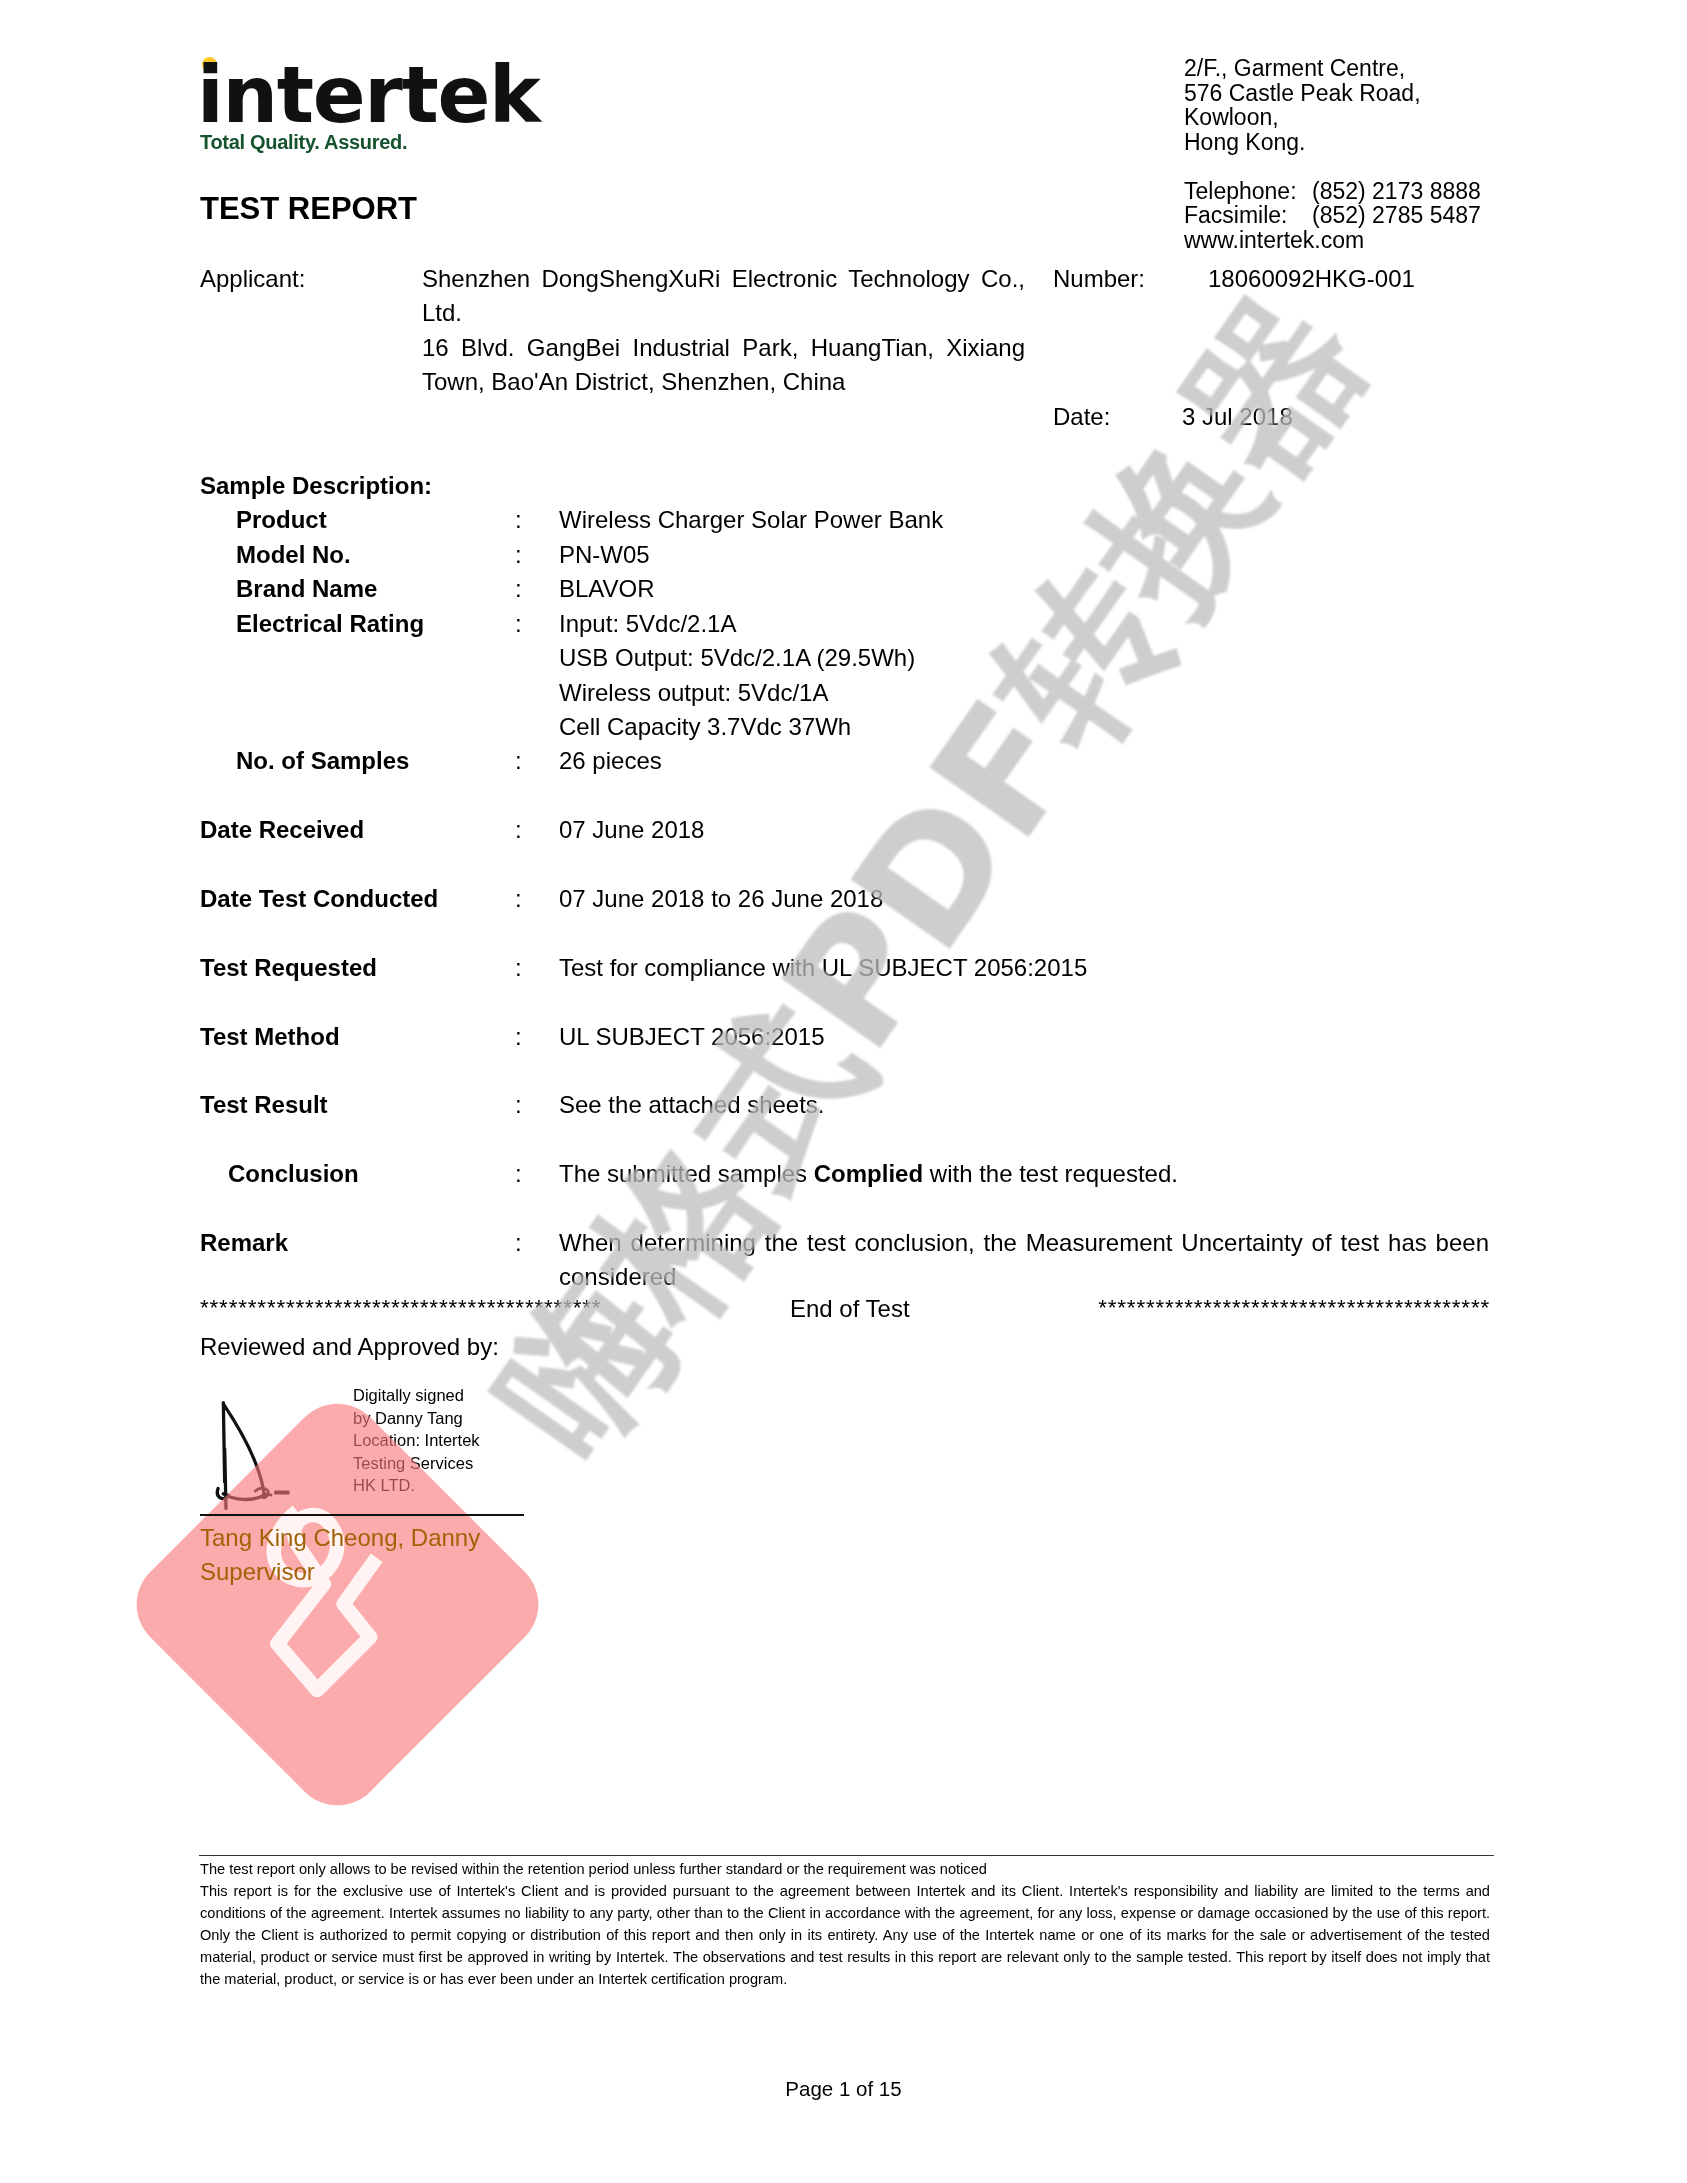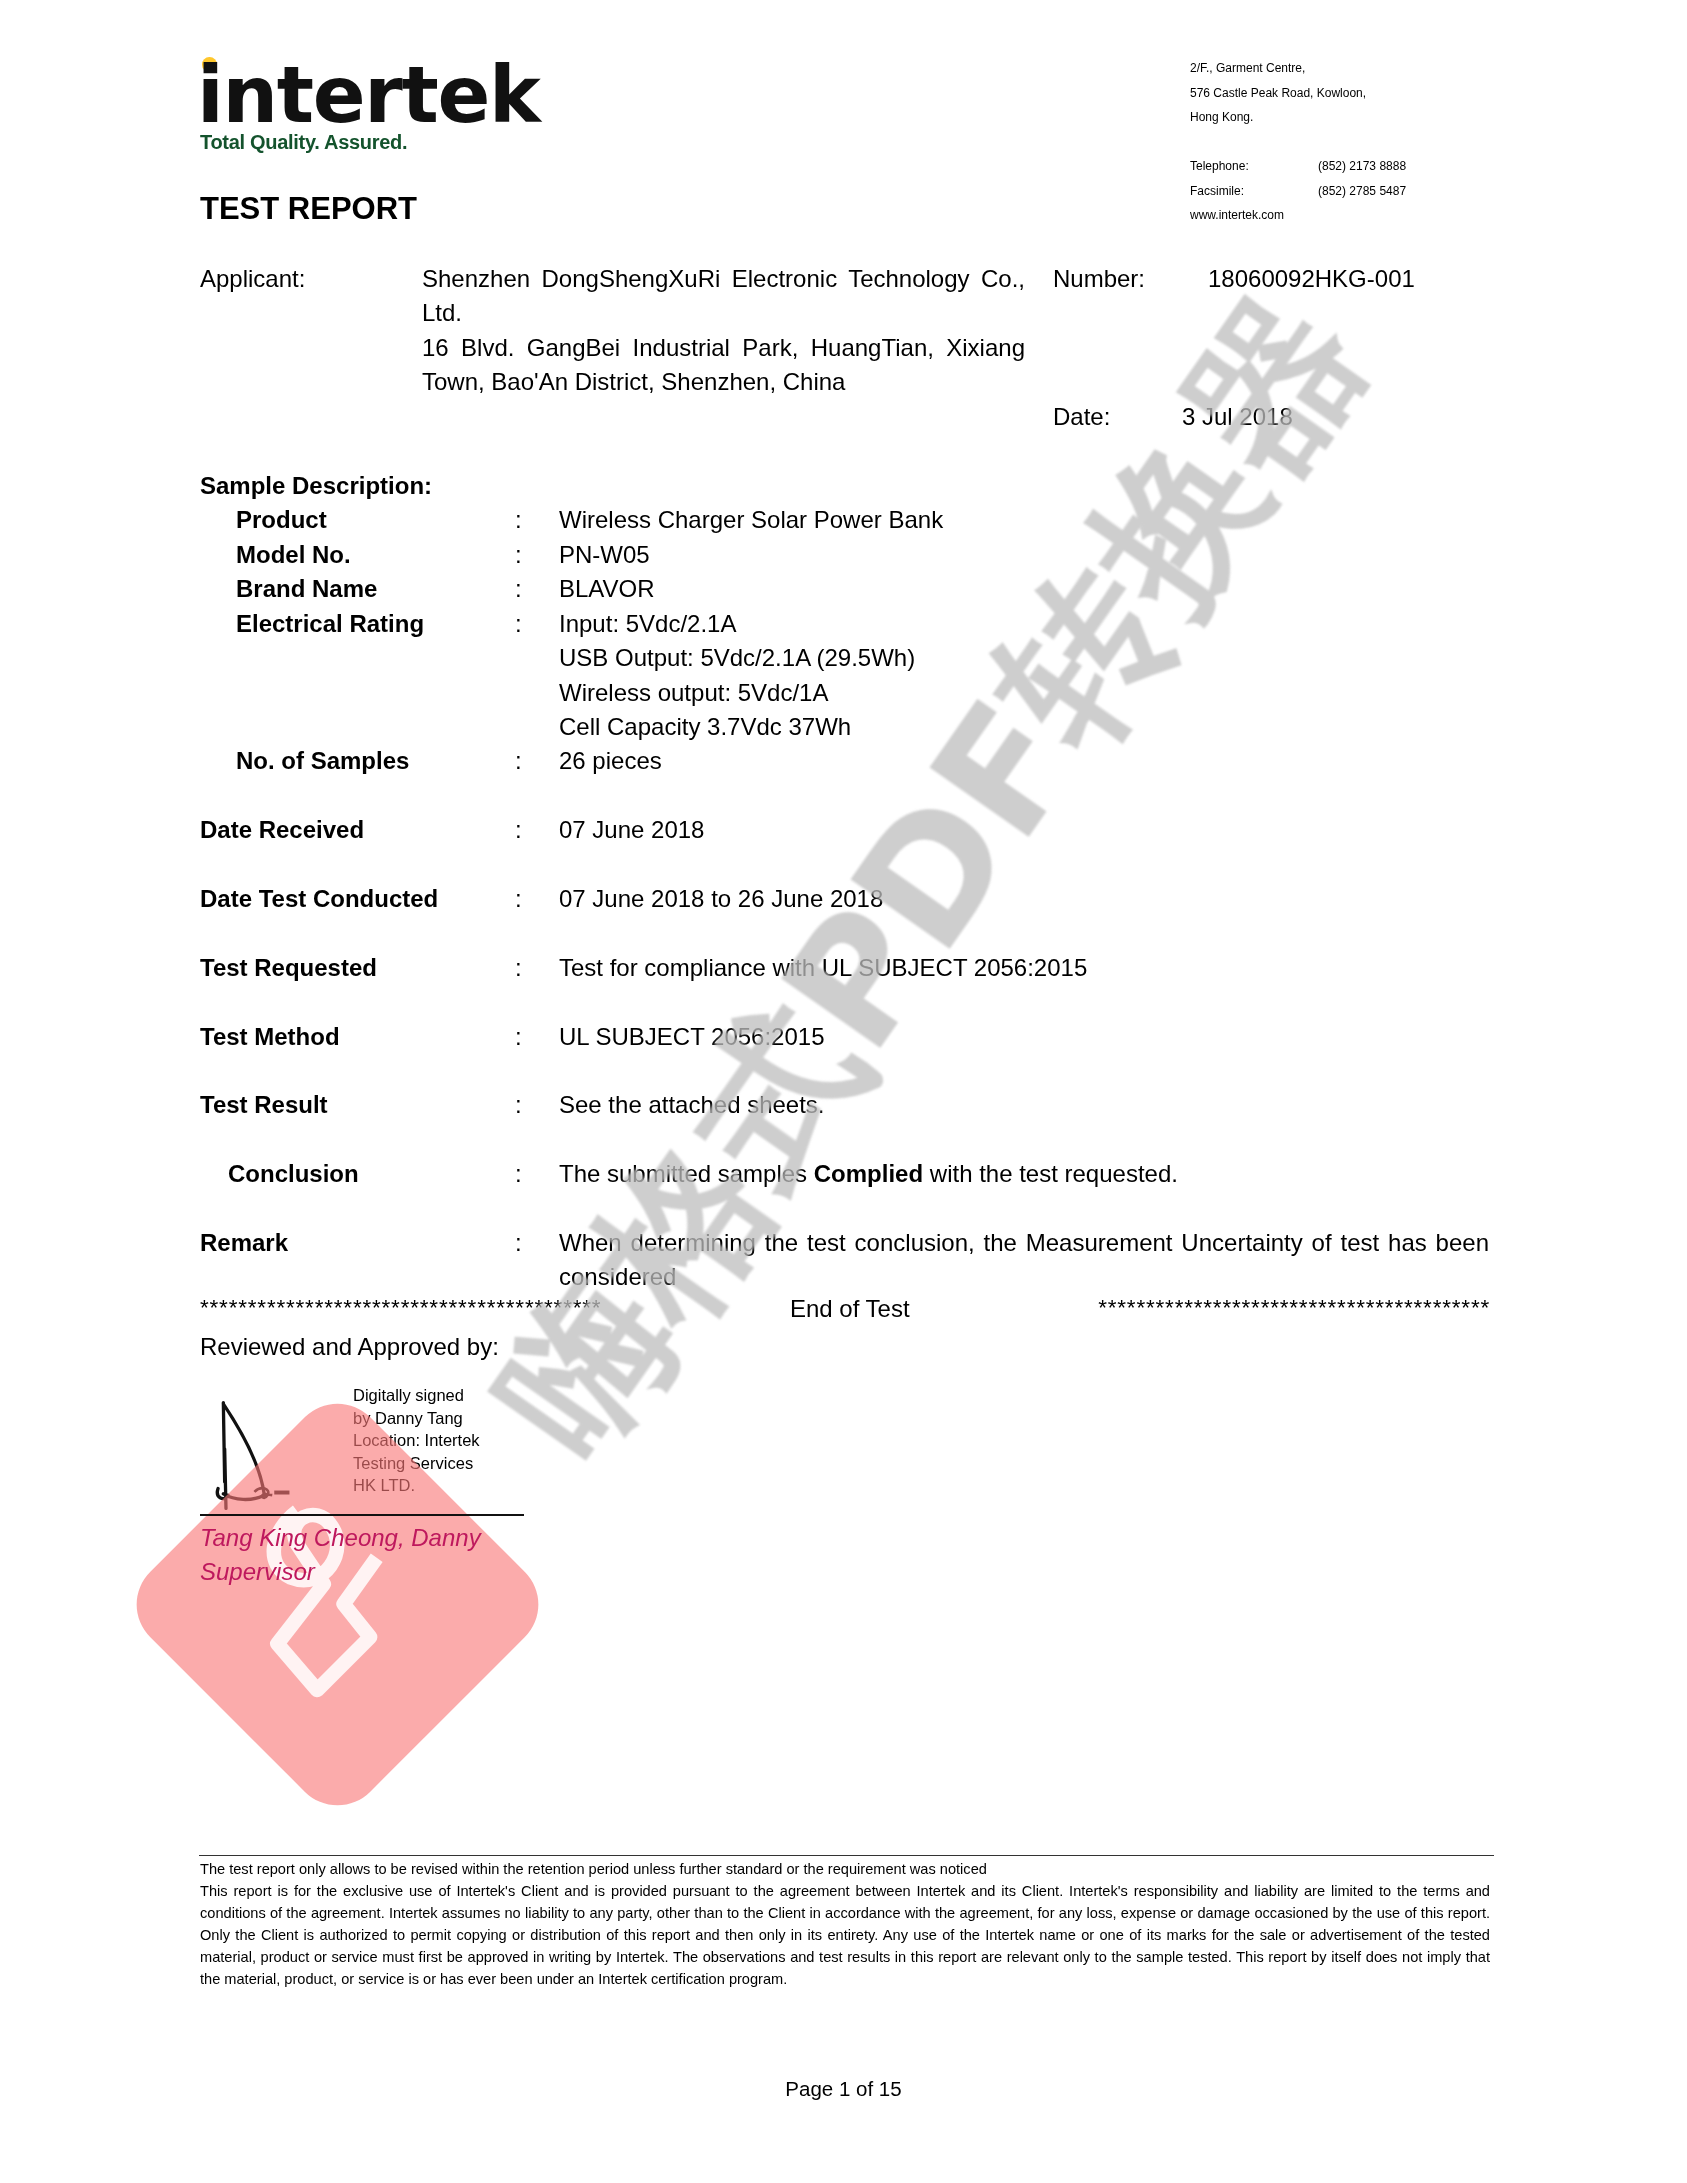--- a/index.html
+++ b/index.html
@@ -4,29 +4,29 @@
 <style>
   html, body { margin: 0; padding: 0; background: #ffffff; }
   body { width: 1687px; height: 2183px; position: relative; overflow: hidden;
          font-family: "Liberation Sans", "DejaVu Sans", sans-serif; color: #000; }
   .abs { position: absolute; }
   .logo-word { font-family: "DejaVu Sans", sans-serif; font-weight: bold; font-size: 78px;
                letter-spacing: -1.3px; line-height: 1; color: #111; }
   .logo-dot { width: 14.6px; height: 14.6px; border-radius: 50%; }
   .tagline { font-size: 20px; font-weight: bold; letter-spacing: -0.3px; color: #14532d; }
   .title { font-size: 31px; font-weight: bold; }
-  .addr { font-size: 12px; line-height: 24.5px; margin-left: 6px; }
+  .addr { font-size: 23px; line-height: 24.5px; }
   .addr-row { display: flex; }
   .addr-row .k { width: 128px; }
   .t { font-size: 24px; line-height: 34px; white-space: nowrap; }
   .b { font-weight: bold; }
   .just { text-align: justify; text-align-last: left; white-space: normal; }
   .stars { font-size: 22.5px; letter-spacing: 0.8px; white-space: nowrap; }
   .sig-text { font-size: 16.5px; line-height: 22.5px; }
-  .red-name { color: #be185d; font-style: italic; }
+  .red-name { color: #a16207; }
   .footer { font-size: 14.6px; line-height: 22px; text-align: justify; }
   .wm-gray { color: rgba(190,190,190,0.75); font-family: "DejaVu Sans", sans-serif; font-weight: bold;
              font-size: 165px; white-space: nowrap; transform-origin: left center;
              transform: rotate(-55deg); filter: blur(1px); }
   .wm-red { width: 311px; height: 311px; background: rgba(248,120,120,0.62);
             border-radius: 46px; transform: rotate(45deg); }
 </style>
 </head>
 <body>
 

